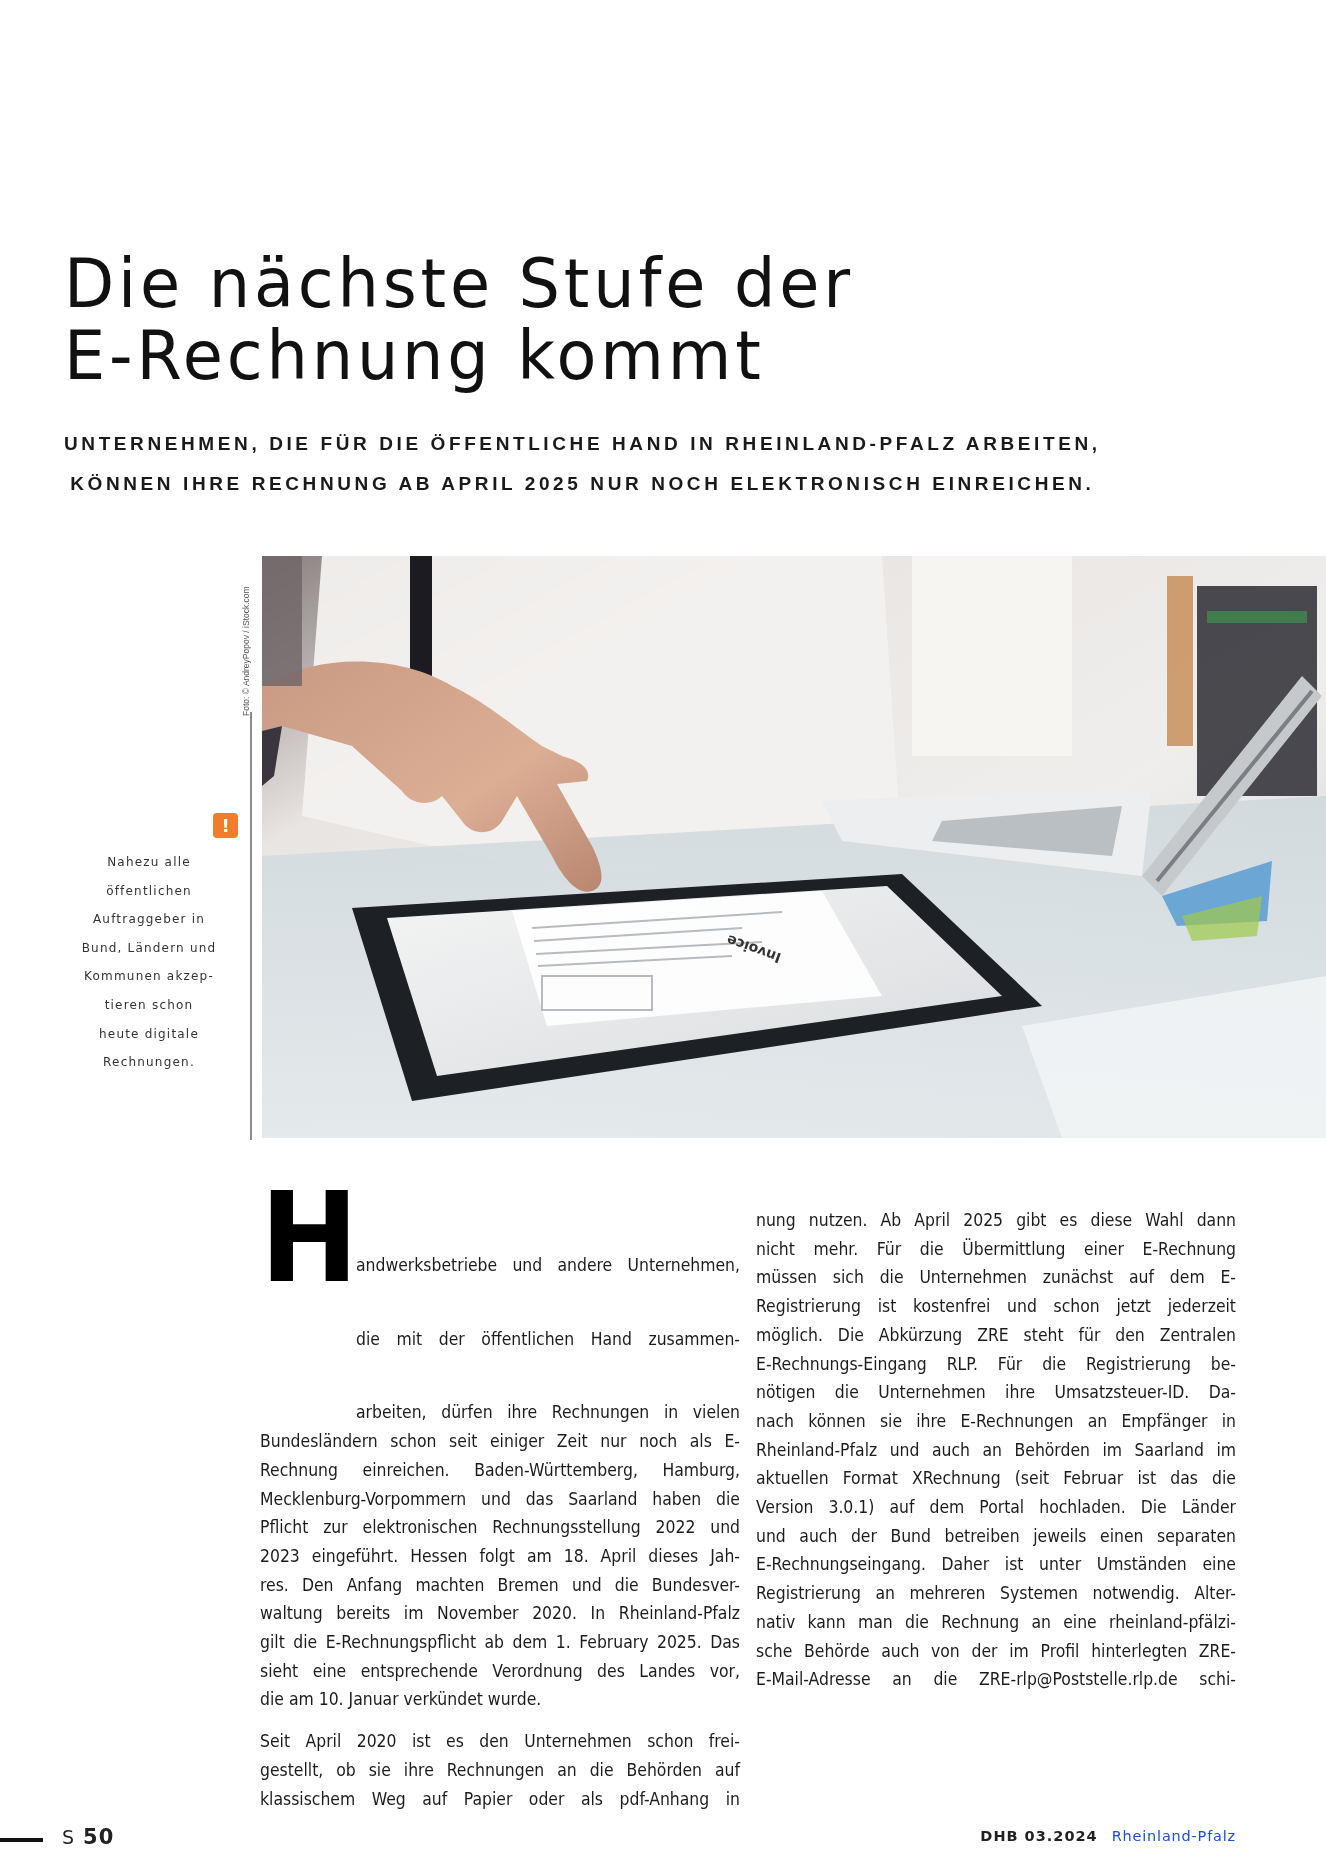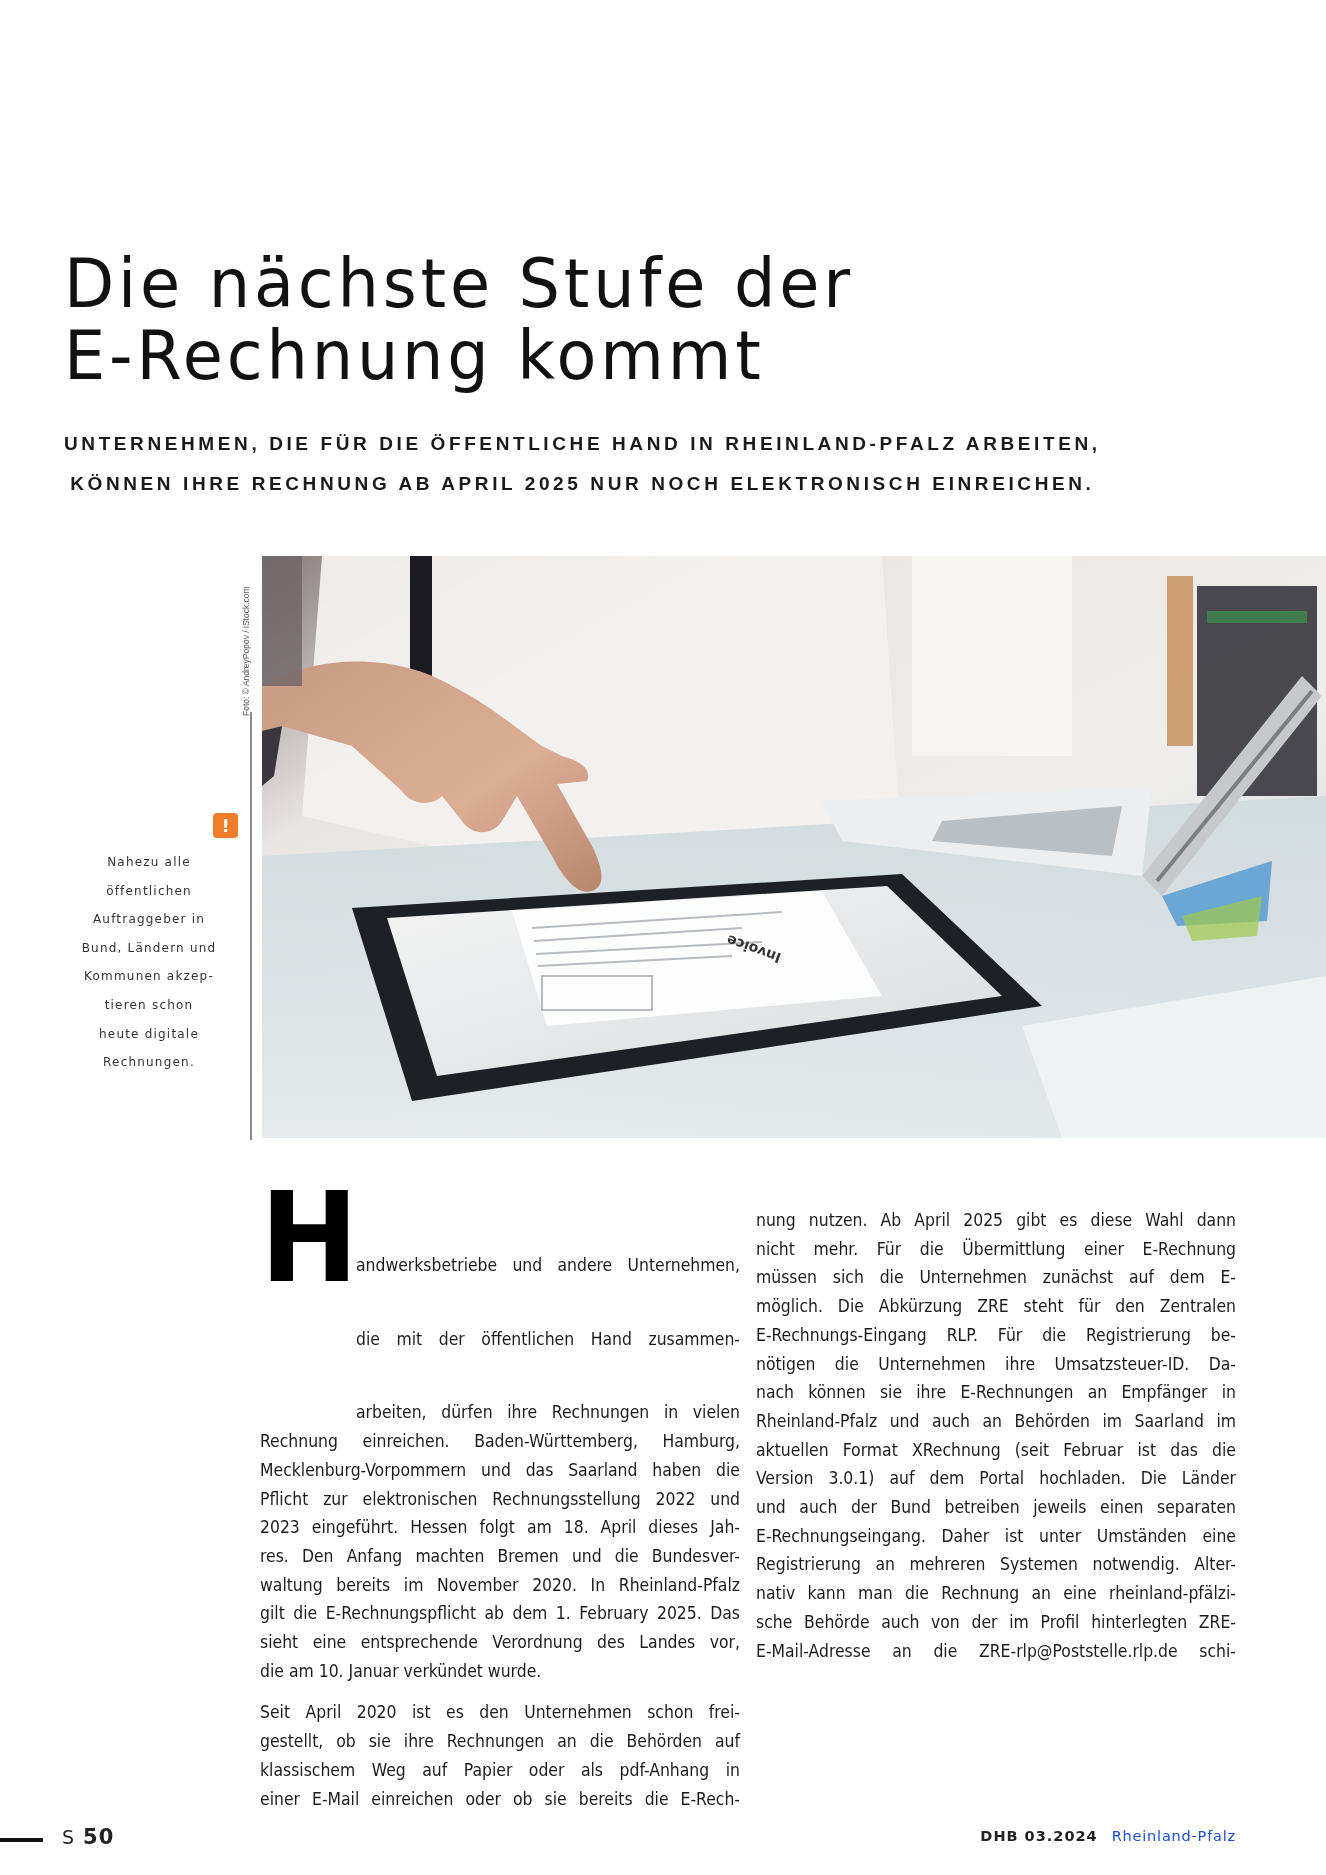--- a/index.html
+++ b/index.html
@@ -161,43 +161,44 @@
 
 <div class="dropcap">
   <span>H</span>
 </div>
 
 <div class="col col-1">
   <p>
     <span class="line indent">andwerksbetriebe und andere Unternehmen,</span>
     <span class="line indent">die mit der öffentlichen Hand zusammen-</span>
     <span class="line indent">arbeiten, dürfen ihre Rechnungen in vielen</span>
+    <span class="line">Bundesländern schon seit einiger Zeit nur noch als E-</span>
     <span class="line">Rechnung einreichen. Baden-Württemberg, Hamburg,</span>
     <span class="line">Mecklenburg-Vorpommern und das Saarland haben die</span>
     <span class="line">Pflicht zur elektronischen Rechnungsstellung 2022 und</span>
     <span class="line">2023 eingeführt. Hessen folgt am 18. April dieses Jah-</span>
     <span class="line">res. Den Anfang machten Bremen und die Bundesver-</span>
     <span class="line">waltung bereits im November 2020. In Rheinland-Pfalz</span>
     <span class="line">gilt die E-Rechnungspflicht ab dem 1. February 2025. Das</span>
     <span class="line">sieht eine entsprechende Verordnung des Landes vor,</span>
     <span class="line last">die am 10. Januar verkündet wurde.</span>
   </p>
   <p>
     <span class="line">Seit April 2020 ist es den Unternehmen schon frei-</span>
     <span class="line">gestellt, ob sie ihre Rechnungen an die Behörden auf</span>
     <span class="line">klassischem Weg auf Papier oder als pdf-Anhang in</span>
-    <span class="line">einer E-Mail einreichen oder ob sie bereits die E-Rech-</span>
   </p>
 </div>
 
 <div class="col col-2">
   <p>
     <span class="line">nung nutzen. Ab April 2025 gibt es diese Wahl dann</span>
     <span class="line">nicht mehr. Für die Übermittlung einer E-Rechnung</span>
     <span class="line">müssen sich die Unternehmen zunächst auf dem E-</span>
+    <span class="line">Registrierung ist kostenfrei und schon jetzt jederzeit</span>
     <span class="line">möglich. Die Abkürzung ZRE steht für den Zentralen</span>
     <span class="line">E-Rechnungs-Eingang RLP. Für die Registrierung be-</span>
     <span class="line">nötigen die Unternehmen ihre Umsatzsteuer-ID. Da-</span>
     <span class="line">nach können sie ihre E-Rechnungen an Empfänger in</span>
     <span class="line">Rheinland-Pfalz und auch an Behörden im Saarland im</span>
     <span class="line">aktuellen Format XRechnung (seit Februar ist das die</span>
     <span class="line">Version 3.0.1) auf dem Portal hochladen. Die Länder</span>
     <span class="line">und auch der Bund betreiben jeweils einen separaten</span>
     <span class="line">E-Rechnungseingang. Daher ist unter Umständen eine</span>
     <span class="line">Registrierung an mehreren Systemen notwendig. Alter-</span>

